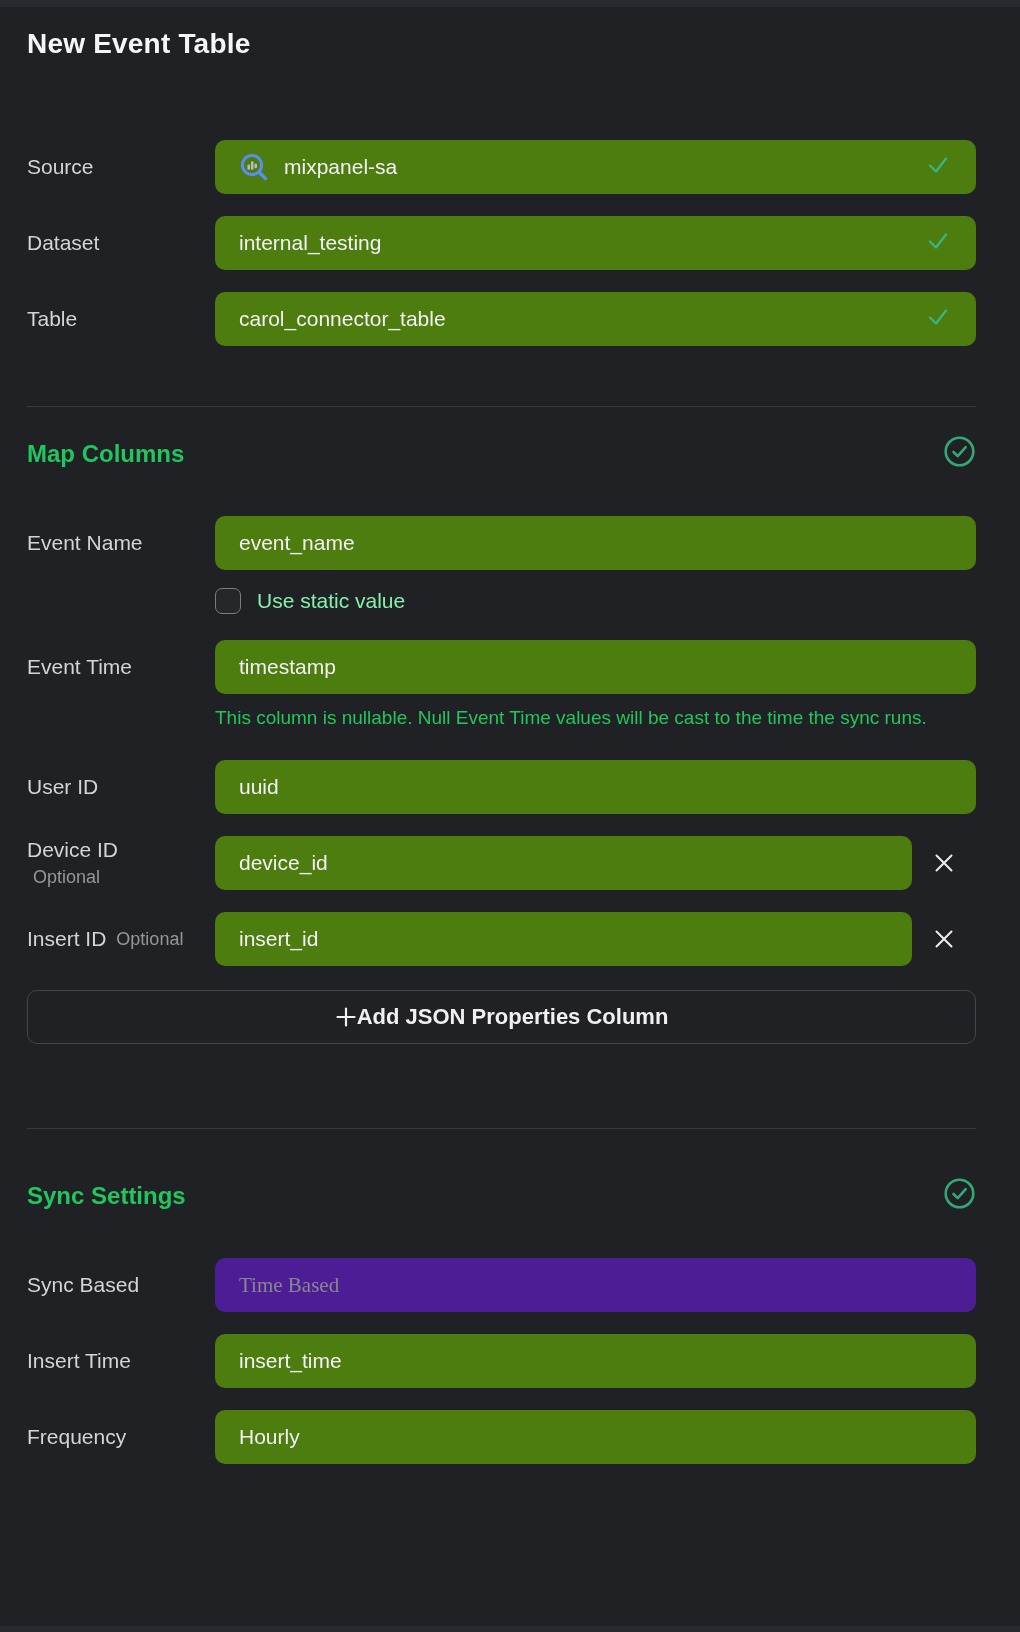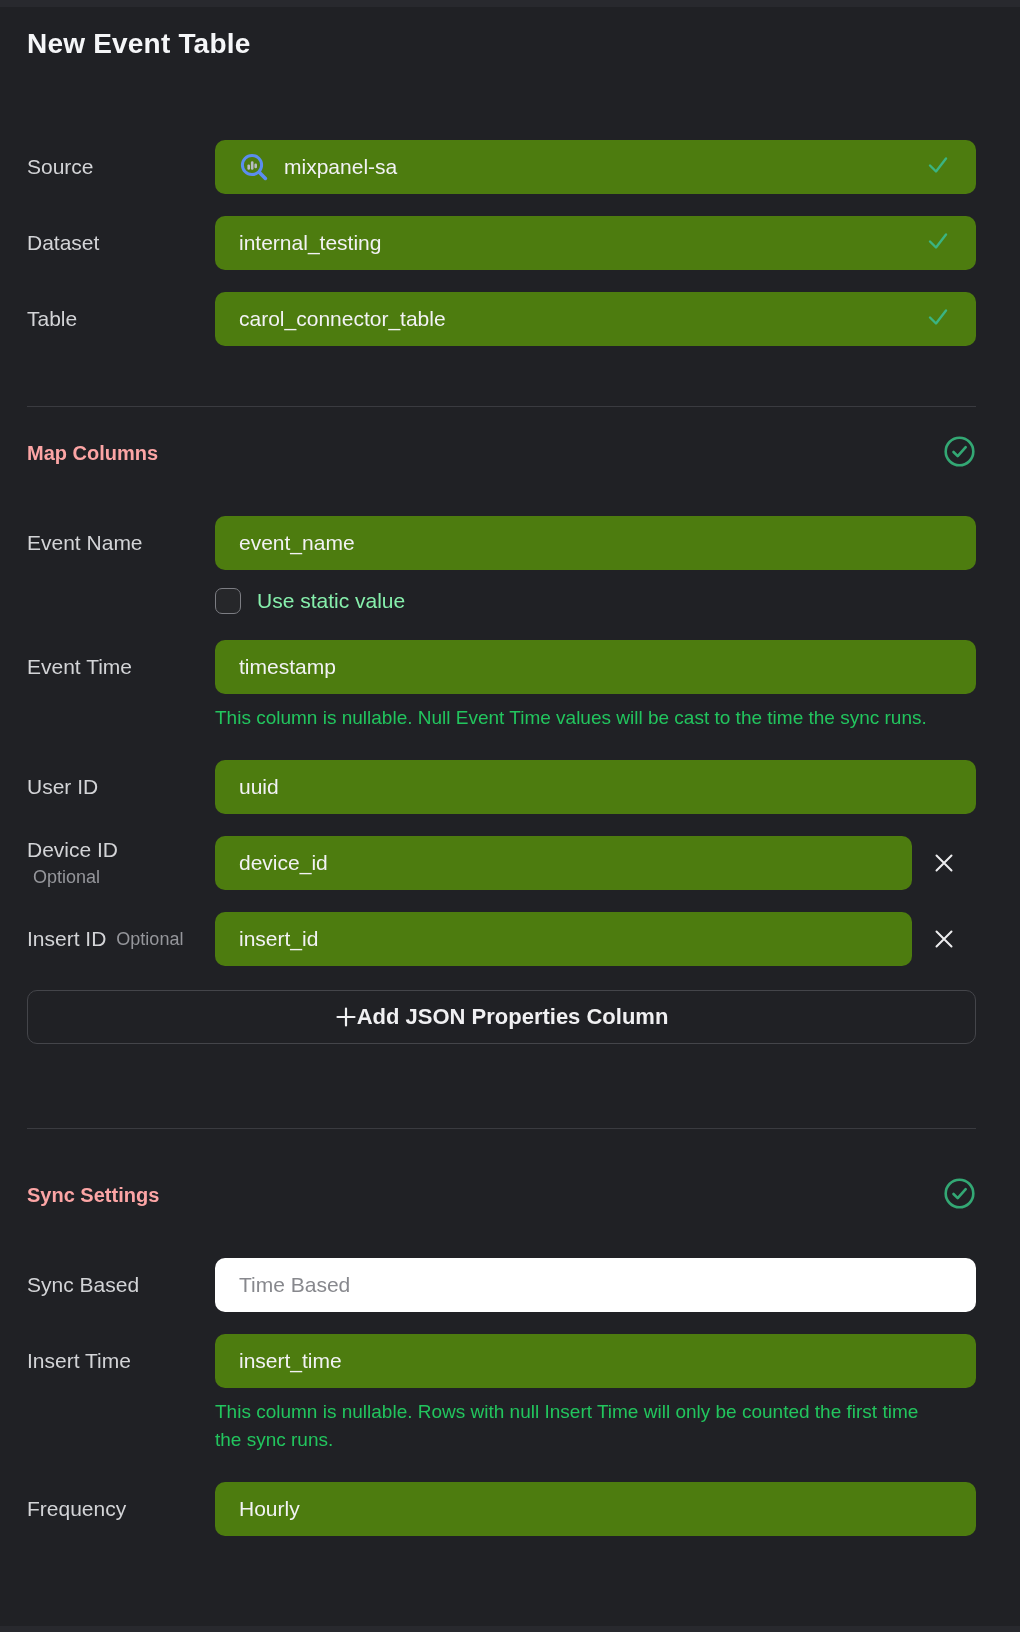--- a/index.html
+++ b/index.html
@@ -28,32 +28,32 @@
   .label-stack .line2 { font-size:18px; color:#95969b; margin-top:5px; padding-left:6px; }
   .label-inline { display:flex; align-items:center; gap:10px; }
   .label-inline .opt { font-size:18px; color:#95969b; }
 
   .field {
     height:54px; background:#4d7c0f; border-radius:10px;
     display:flex; align-items:center; padding:0 26px 0 24px;
     font-size:21px; color:#f2f2f4; cursor:pointer;
   }
   .field .flex-spacer { flex:1; }
-  .field.disabled { background:#ffffff; color:#87888d; cursor:default; }
+  .field.disabled { background:#4c1d95; color:#87888d; cursor:default;font-family:Liberation Serif, serif; }
   .field .src-icon { margin-right:15px; display:flex; align-items:center; }
 
   .field-with-close { display:flex; align-items:center; }
   .field-with-close .field { flex:1; }
   .close-area { width:64px; display:flex; justify-content:center; align-items:center; }
   .close-btn { background:none; border:none; cursor:pointer; display:flex; padding:6px; }
 
   .divider { border:none; border-top:1px solid #3a3b40; margin:60px 0 0 0; }
 
   .section-header { display:flex; align-items:center; justify-content:space-between; margin-top:28px; }
-  .section-header h2 { font-size:20px; font-weight:700; color:#fca5a5; }
+  .section-header h2 { font-size:24px; font-weight:700; color:#22c55e; }
 
   .mt-44 { margin-top:44px; }
   .mt-26 { margin-top:26px; }
   .mt-28 { margin-top:28px; }
   .mt-18 { margin-top:18px; }
   .mt-48 { margin-top:48px; }
   .mt-84 { margin-top:84px; }
 
   .checkbox-row { margin-left:188px; display:flex; align-items:center; gap:16px; }
   .checkbox {
@@ -237,21 +237,20 @@
       <span>Time Based</span>
     </div>
   </div>
 
   <div class="form-row">
     <div class="row-label">Insert Time</div>
     <div class="field">
       <span>insert_time</span>
     </div>
   </div>
-  <div class="form-note">This column is nullable. Rows with null Insert Time will only be counted the first time the sync runs.</div>
 
   <div class="form-row mt-28">
     <div class="row-label">Frequency</div>
     <div class="field">
       <span>Hourly</span>
     </div>
   </div>
 
 </div>
 

